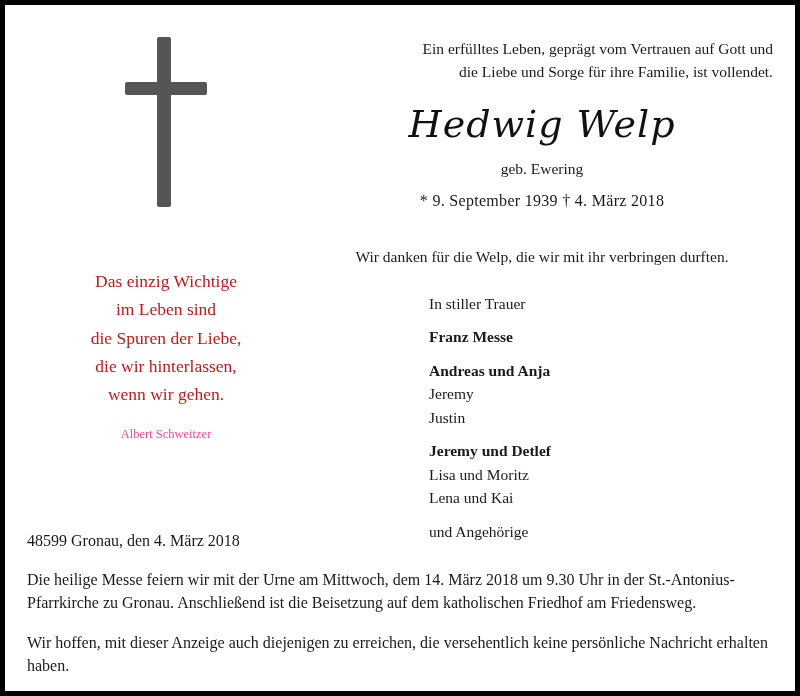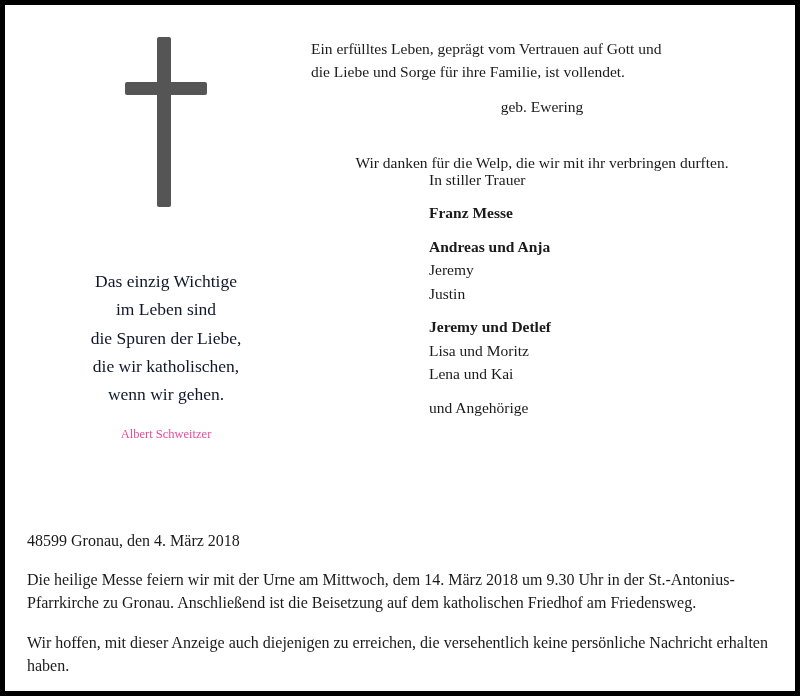--- a/index.html
+++ b/index.html
@@ -75,36 +75,36 @@
     width: 82px;
     height: 13px;
     background: #555555;
     border-radius: 2px;
   }
   
   .quote {
     text-align: center;
     font-size: 17.5px;
     line-height: 1.62;
-    color: #0f172a;
+    color: #b91c1c;
     margin-top: 20px;
   }
   .quote .line {
     display: block;
     white-space: nowrap;
   }
   .quote-author {
     text-align: center;
     font-size: 12.5px;
     margin-top: 18px;
     color: #ec4899;
   }
   
   .intro {
-    text-align: left;
+    text-align: right;
     font-size: 15.5px;
     line-height: 1.5;
     margin: 18px 0 0 0;
   }
   .intro .line { display: block; }
   
   .name {
     text-align: center;
     font-family: "DejaVu Serif", serif;
     font-style: italic;
@@ -124,20 +124,21 @@
     margin-top: 14px;
     letter-spacing: 0.3px;
   }
   .thanks {
     text-align: center;
     font-size: 15.5px;
     margin-top: 38px;
   }
   
   .mourners {
+    margin-top: 30px;
     padding-left: 118px;
     font-size: 15.5px;
     line-height: 1.0;
   }
   .mourners .m-line {
     display: block;
     margin-bottom: 8px;
   }
   .mourners .m-line.bold {
     font-weight: bold;
@@ -176,33 +177,35 @@
           <div class="cross">
             <div class="v"></div>
             <div class="h"></div>
           </div>
         </div>
 
         <div class="quote">
           <span class="line">Das einzig Wichtige</span>
           <span class="line">im Leben sind</span>
           <span class="line">die Spuren der Liebe,</span>
-          <span class="line">die wir katholischen,</span>
+          <span class="line">die wir hinterlassen,</span>
           <span class="line">wenn wir gehen.</span>
         </div>
         <div class="quote-author">Albert Schweitzer</div>
       </div>
 
       <div class="right-col">
         <div class="intro">
           <span class="line">Ein erfülltes Leben, geprägt vom Vertrauen auf Gott und</span>
           <span class="line">die Liebe und Sorge für ihre Familie, ist vollendet.</span>
         </div>
 
+        <div class="name">Hedwig Welp</div>
         <div class="maiden">geb. Ewering</div>
+        <div class="dates">* 9. September 1939  † 4. März 2018</div>
 
         <div class="thanks">Wir danken für die Welp, die wir mit ihr verbringen durften.</div>
 
         <div class="mourners">
           <span class="m-line">In stiller Trauer</span>
           <span class="m-line bold m-gap">Franz Messe</span>
           <span class="m-line bold m-gap">Andreas und Anja</span>
           <span class="m-line">Jeremy</span>
           <span class="m-line">Justin</span>
           <span class="m-line bold m-gap">Jeremy und Detlef</span>

